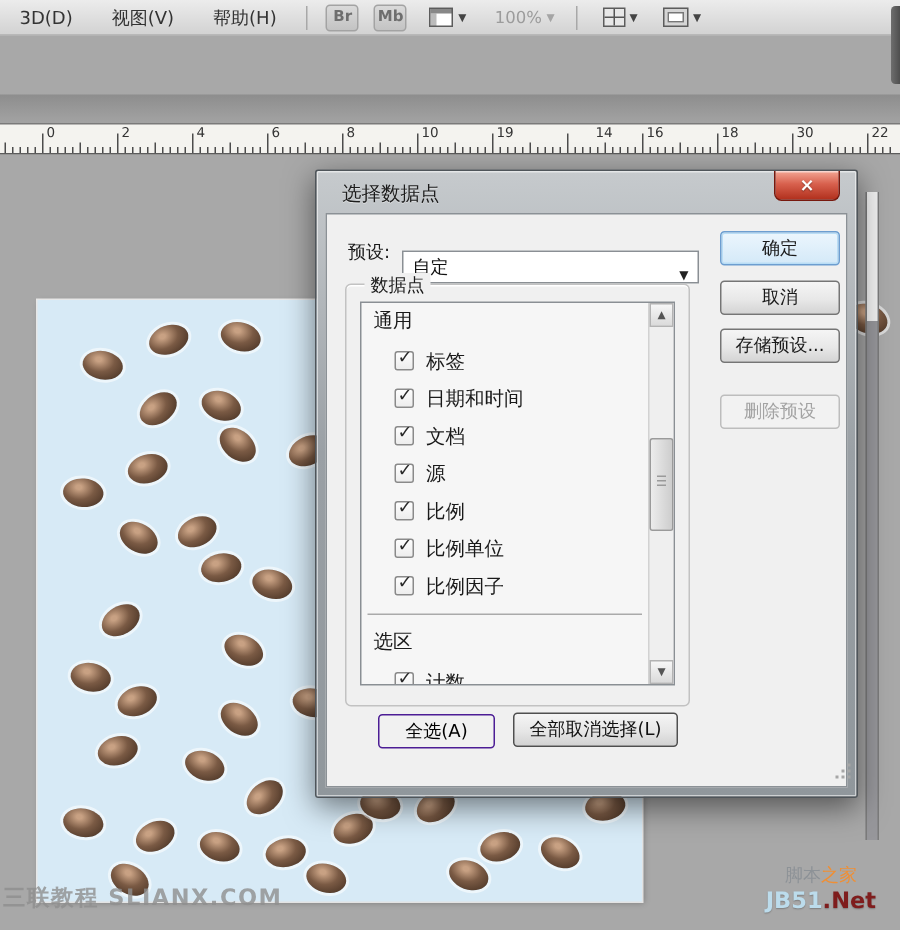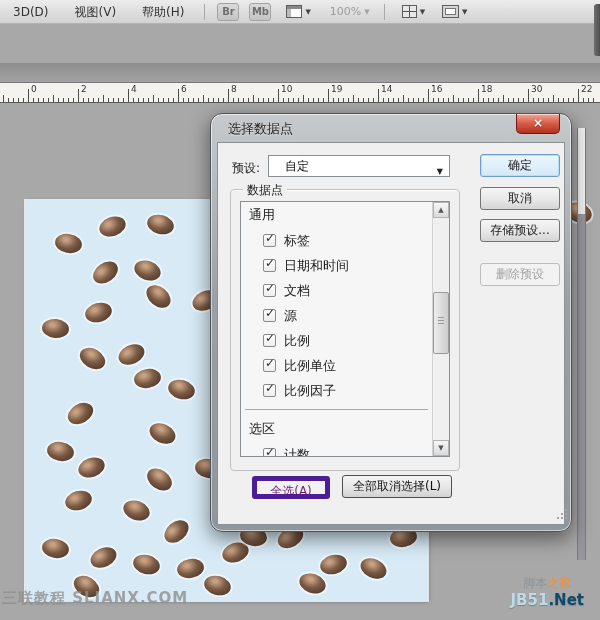--- a/index.html
+++ b/index.html
@@ -62,39 +62,39 @@
 
   
   .wm-left { position:absolute; left:2px; top:589px; font-size:15px; font-weight:bold;
     color:#8f8f8f; opacity:.8; letter-spacing:1px; z-index:2; }
   .wm-right { position:absolute; right:16px; top:575px; text-align:right; z-index:2; line-height:17px; }
   .wm-right .l1 { font-size:12px; font-weight:normal;text-align:center; }
   .wm-right .gray { color:#8d9297; }
   .wm-right .orange { color:#ef8f35; }
   .wm-right .l2 { font-size:15px; font-weight:bold; }
   .wm-right .blue { color:#bcdcec; text-shadow:0 1px 1px rgba(0,0,0,.25); }
-  .wm-right .white { color:#0c4a6e; text-shadow:0 1px 1px rgba(0,0,0,.25); }
-
-  
-  .dialog { position:absolute; left:210px; top:113px; width:362px; height:419px; border-radius:12px;
+  .wm-right .white { color:#7f1d1d; text-shadow:0 1px 1px rgba(0,0,0,.25); }
+
+  
+  .dialog { position:absolute; left:210px; top:113px; width:362px; height:419px; border-radius:2px;
     background:linear-gradient(#c6cacd,#9aa0a5 45%,#90979c); border:1px solid #4f555a;
     box-shadow:inset 0 0 0 1px rgba(255,255,255,.55), 0 6px 20px rgba(0,0,0,.5); z-index:10; }
   .dialog-title { position:absolute; top:6px; left:17px; font-size:13px; color:#1c1c1c;
     text-shadow:0 1px 0 rgba(255,255,255,.45); }
   .close-btn { position:absolute; top:0; right:11px; width:44px; height:20px;
     border:1px solid #77190e; border-top:none; border-radius:0 0 5px 5px;
     background:linear-gradient(#f3a795,#d8614e 45%,#b1301d);
     box-shadow:inset 0 1px 0 rgba(255,255,255,.55); color:#fff; font-size:12px; font-weight:bold;
     text-align:center; line-height:18px; text-shadow:0 1px 1px rgba(0,0,0,.4); }
   .dialog-content { position:absolute; left:6px; right:6px; top:28px; bottom:6px;
     background:#f0f0f0; border:1px solid #8b9196; font-size:12px; color:#1a1a1a; }
 
   .preset-label { position:absolute; left:14px; top:17px; }
-  .combo { position:absolute; left:50px; top:12px; width:182px; height:22px; background:#fff;
-    border:1px solid #8a8f94; line-height:20px; padding-left:16px; color:#111; }
+  .combo { position:absolute; left:50px; top:24px; width:198px; height:22px; background:#fff;
+    border:1px solid #8a8f94; line-height:20px; padding-left:6px; color:#111; }
   .combo-arrow { position:absolute; right:6px; top:6px; font-size:8px; color:#222; }
 
   .side-btn { position:absolute; left:262px; width:80px; height:23px; border-radius:3px;
     text-align:center; line-height:21px; }
   .side-btn.focused { border:1px solid #6d9ed0; box-shadow:inset 0 0 0 1px #b9ddf5;
     background:linear-gradient(#ecf6fd,#d4e9f8); }
   .side-btn.normal { border:1px solid #757575;
     background:linear-gradient(#f5f5f5,#e8e8e8 55%,#d4d4d4); }
   .side-btn.disabled { border:1px solid #bdbdbd; background:#f2f2f2; color:#a3a3a3; }
 
@@ -117,21 +117,21 @@
   .vs-btn { position:absolute; left:0; width:16px; height:16px;
     background:linear-gradient(#f7f7f7,#dadada); border:1px solid #b3b3b3;
     color:#555; font-size:7px; text-align:center; line-height:14px; }
   .vs-up { top:0; } .vs-down { bottom:0; }
   .vs-thumb { position:absolute; left:0; top:90px; width:16px; height:62px; border:1px solid #9a9a9a;
     border-radius:2px; background:linear-gradient(90deg,#ececec,#cdcdcd); }
   .vs-thumb::after { content:""; position:absolute; left:4px; right:4px; top:27px; height:1px;
     background:#9a9a9a; box-shadow:0 3px 0 #9a9a9a, 0 -3px 0 #9a9a9a; }
 
   .btn-bottom { position:absolute; height:23px; border-radius:3px; text-align:center; line-height:21px; }
-  .select-all { left:34px; top:333px; width:78px; border:5px solid #4c1d95; background:#f1f1f1; color:#701a75; }
+  .select-all { left:34px; top:333px; width:78px; border:1px solid #4c1d95; background:#f1f1f1; color:#000000; }
   .deselect-all { left:124px; top:332px; width:110px; border:1px solid #4f4f4f;
     background:linear-gradient(#f5f5f5,#e6e6e6 55%,#d2d2d2); color:#111; }
 
   .grip { position:absolute; right:5px; bottom:5px; width:2px; height:2px; background:#a6a6a6;
     box-shadow:4px 0 #a6a6a6, 8px 0 #a6a6a6, 4px -4px #a6a6a6, 8px -4px #a6a6a6, 8px -8px #a6a6a6; }
 </style>
 </head>
 <body>
 
 <div id="app" style="background: rgb(168, 168, 168);">
@@ -280,21 +280,21 @@
       <div class="tick" style="left: 583px; height: 4px;"></div>
       <div class="tick" style="left: 588px; height: 4px;"></div>
       <div class="tick" style="left: 593px; height: 4px;"></div>
       <span class="tick-label" style="left: 31px;">0</span>
       <span class="tick-label" style="left: 81px;">2</span>
       <span class="tick-label" style="left: 131px;">4</span>
       <span class="tick-label" style="left: 181px;">6</span>
       <span class="tick-label" style="left: 231px;">8</span>
       <span class="tick-label" style="left: 281px;">10</span>
       <span class="tick-label" style="left: 331px;">19</span>
-      <span class="tick-label" style="left: 381px;">14</span>
+      <span class="tick-label" style="left: 397px;">14</span>
       <span class="tick-label" style="left: 431px;">16</span>
       <span class="tick-label" style="left: 481px;">18</span>
       <span class="tick-label" style="left: 531px;">30</span>
       <span class="tick-label" style="left: 581px;">22</span>
     </div>
 
   <div class="doc-scrollbar">
     <div class="track-top"></div>
   </div>
 

